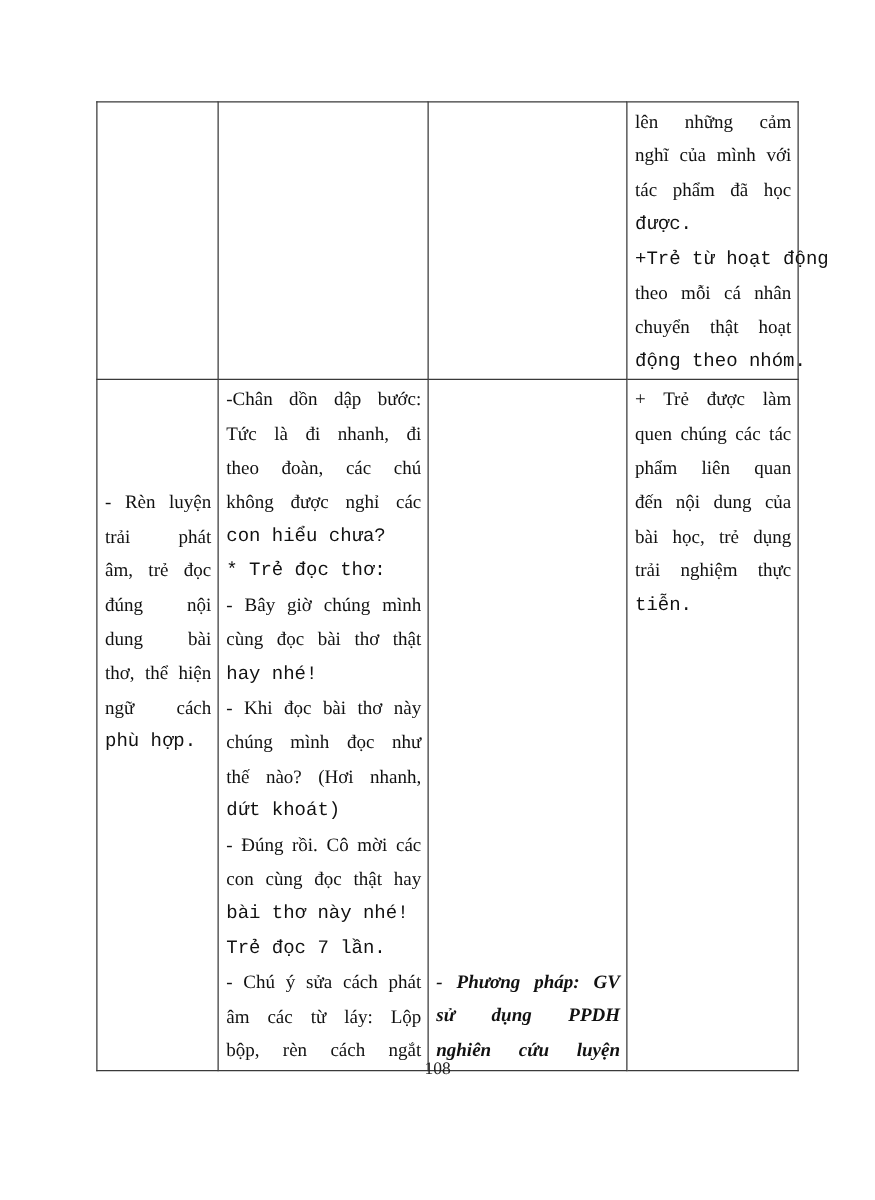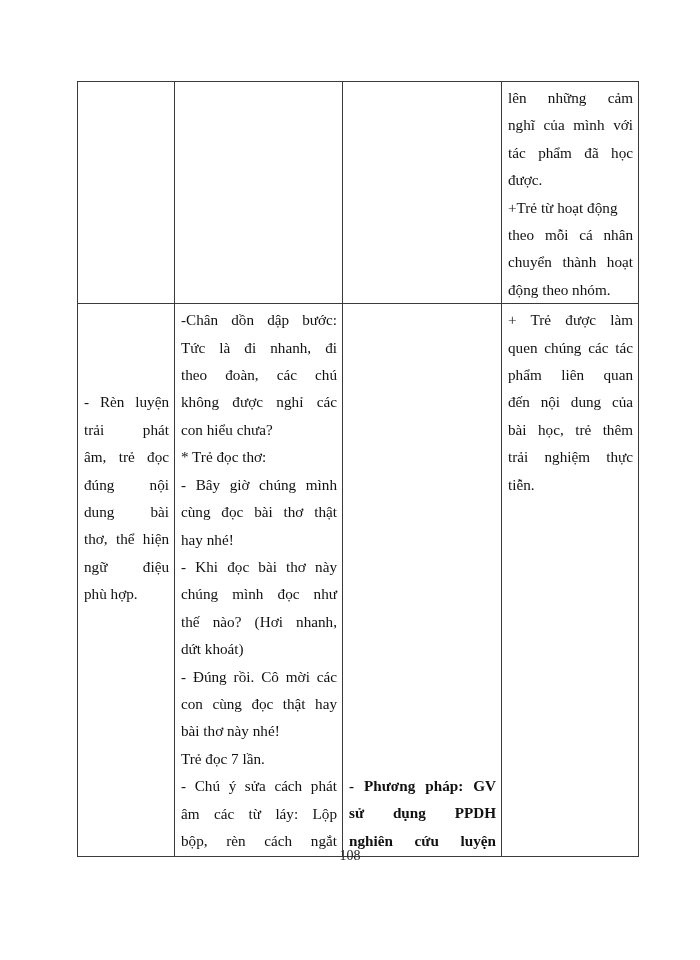--- a/index.html
+++ b/index.html
@@ -39,30 +39,32 @@
     margin-top: 32px;
   }
   td .line {
     display: block;
     text-align: justify;
     text-align-last: justify;
     white-space: nowrap;
   }
   td .line.last {
     text-align-last: left;
+    font-family: Liberation Mono, monospace;
   }
   .col1 { width: 97px; }
   .col2 { width: 168px; }
   .col3 { width: 159px; }
   .col4 { width: 137px; }
   .row1 td { height: 218px; }
   .row2 td { height: 550px; }
   .spacer { display: block; height: 27.4px; }
   .method {
     font-weight: bold;
+    font-style: italic;
   }
   .page-number {
     position: absolute;
     top: 848px;
     left: 0;
     width: 700px;
     text-align: center;
     font-size: 14px;
     color: #222222;
     font-family: "Liberation Serif", "DejaVu Serif", serif;
@@ -84,36 +86,36 @@
       <td></td>
       <td></td>
       <td></td>
       <td>
         <span class="line">lên những cảm</span>
         <span class="line">nghĩ của mình với</span>
         <span class="line">tác phẩm đã học</span>
         <span class="line last">được.</span>
         <span class="line last">+Trẻ từ hoạt động</span>
         <span class="line">theo mỗi cá nhân</span>
-        <span class="line">chuyển thành hoạt</span>
+        <span class="line">chuyển thật hoạt</span>
         <span class="line last">động theo nhóm.</span>
       </td>
     </tr>
     <tr class="row2">
       <td>
         <span class="spacer"></span>
         <span class="spacer"></span>
         <span class="spacer"></span>
         <span class="line">- Rèn luyện</span>
         <span class="line">trải phát</span>
         <span class="line">âm, trẻ đọc</span>
         <span class="line">đúng nội</span>
         <span class="line">dung bài</span>
         <span class="line">thơ, thể hiện</span>
-        <span class="line">ngữ điệu</span>
+        <span class="line">ngữ cách</span>
         <span class="line last">phù hợp.</span>
       </td>
       <td>
         <span class="line">-Chân dồn dập bước:</span>
         <span class="line">Tức là đi nhanh, đi</span>
         <span class="line">theo đoàn, các chú</span>
         <span class="line">không được nghỉ các</span>
         <span class="line last">con hiểu chưa?</span>
         <span class="line last">* Trẻ đọc thơ:</span>
         <span class="line">- Bây giờ chúng mình</span>
@@ -151,21 +153,21 @@
             <span class="spacer"></span>
         <span class="line method">- Phương pháp: GV</span>
         <span class="line method">sử dụng PPDH</span>
         <span class="line method">nghiên cứu luyện</span>
       </td>
       <td>
         <span class="line">+ Trẻ được làm</span>
         <span class="line">quen chúng các tác</span>
         <span class="line">phẩm liên quan</span>
         <span class="line">đến nội dung của</span>
-        <span class="line">bài học, trẻ thêm</span>
+        <span class="line">bài học, trẻ dụng</span>
         <span class="line">trải nghiệm thực</span>
         <span class="line last">tiễn.</span>
       </td>
     </tr>
   </tbody>
     </table>
 
   <div class="page-number">108</div>
 </div>
 

